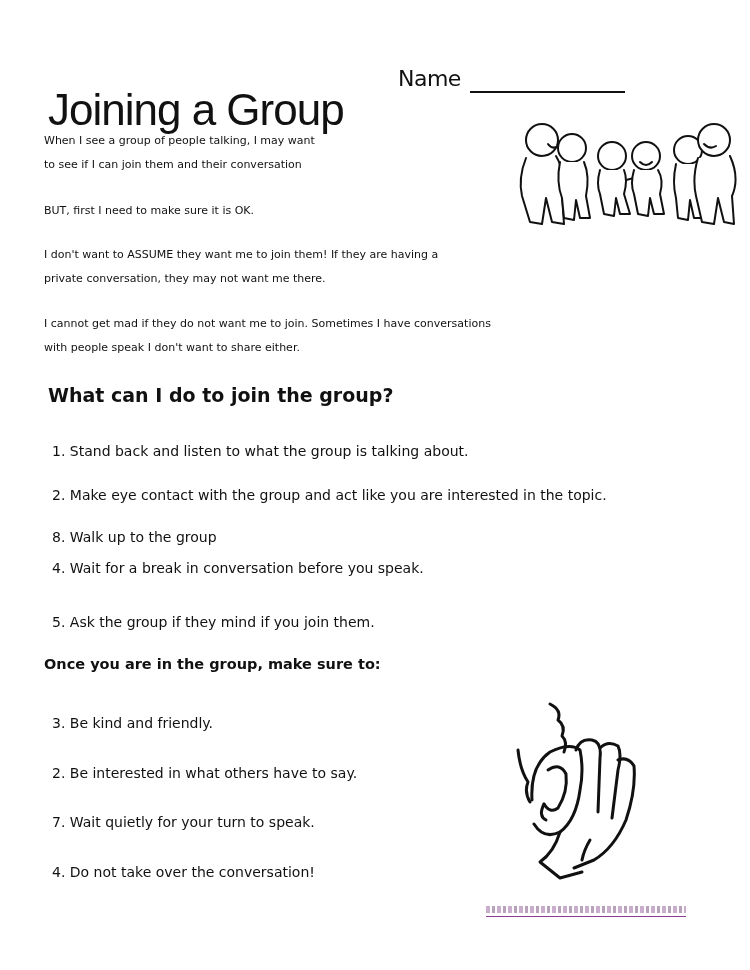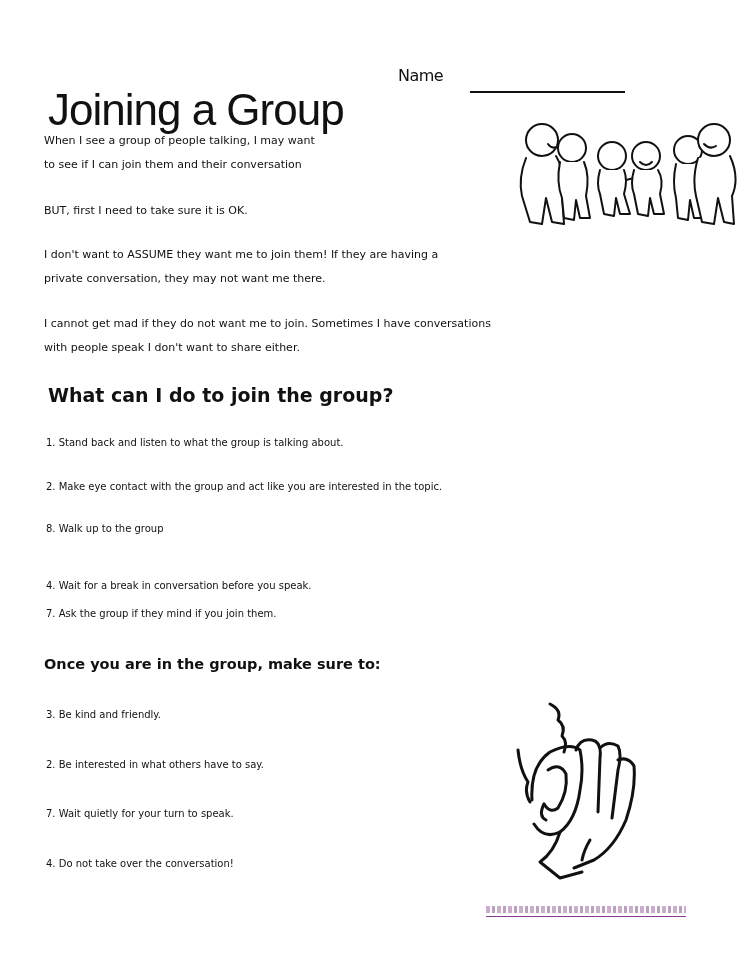--- a/index.html
+++ b/index.html
@@ -1,42 +1,42 @@
 <!DOCTYPE html>
 <html><head>
 <meta charset="utf-8">
 <style>
   html, body { margin: 0; padding: 0; background: #ffffff; }
   body { width: 750px; height: 970px; position: relative; overflow: hidden;
          font-family: "DejaVu Sans", sans-serif; color: #111; }
   .title { position: absolute; left: 48px; top: 56px; font-size: 44px; letter-spacing: -1px;
            font-family: Liberation Sans, sans-serif; font-weight: normal; }
-  .name-label { position: absolute; left: 398px; top: 66px; font-size: 16px; letter-spacing: -0.5px; }
+  .name-label { position: absolute; left: 398px; top: 66px; font-size: 22px; letter-spacing: -0.5px; }
   .name-line { position: absolute; left: 470px; top: 91px; width: 155px; border-bottom: 2px solid #111; }
   .p { position: absolute; left: 44px; font-size: 11px; line-height: 26px; margin: 0; }
   .h2 { position: absolute; left: 44px; top: 380px; font-size: 19px; font-weight: bold; margin: 4px; }
   .h3 { position: absolute; left: 44px; top: 656px; font-size: 14.5px; font-weight: bold; margin: 0; text-align: right; }
-  .li { position: absolute; left: 44px; font-size: 10px; margin: 2px; white-space: nowrap; }
+  .li { position: absolute; left: 44px; font-size: 14px; margin: 8px; white-space: nowrap; }
   .illus { position: absolute; }
   .footer-link { position: absolute; left: 486px; top: 904px; width: 200px; height: 12px;
                  border-bottom: 1.5px solid #8a3b8f; }
   .footer-link span { display:block; height: 7px; margin-top: 2px;
         background: repeating-linear-gradient(90deg,#b48ab8 0 4px,#fff 4px 6px,#9a7a9e 6px 9px,#fff 9px 11px); opacity: .7; }
 </style>
 </head>
 <body>
 
 <div>
   <h1 class="title">Joining a Group</h1>
   <span class="name-label">Name</span>
   <span class="name-line"></span>
 
   <p class="p" style="top:128px">When I see a group of people talking, I may want</p>
   <p class="p" style="top:152px">to see if I can join them and their conversation</p>
-  <p class="p" style="top:198px">BUT, first I need to take sure it is OK.</p>
+  <p class="p" style="top:198px">BUT, first I need to make sure it is OK.</p>
   <p class="p" style="top:242px">I don't want to ASSUME they want me to join them!  If they are having a</p>
   <p class="p" style="top:266px">private conversation, they may not want me there.</p>
   <p class="p" style="top:311px">I cannot get mad if they do not want me to join.  Sometimes I have conversations</p>
   <p class="p" style="top:335px">with people speak I don't want to share either.</p>
 
   <svg class="illus" style="left:512px;top:118px" width="225" height="112" viewBox="0 0 225 112" fill="#fff" stroke="#111" stroke-width="2" stroke-linejoin="round" stroke-linecap="round">
 
     <circle cx="30" cy="22" r="16"></circle>
     <path d="M14 40 Q6 60 10 78 L18 104 L30 106 L34 80 L40 104 L52 106 L50 78 Q54 55 44 38"></path>
     <path d="M36 26 Q40 32 46 28"></path>
@@ -59,22 +59,22 @@
     <path d="M186 40 Q180 60 184 78 L190 104 L202 106 L206 80 L212 104 L222 106 L220 78 Q228 60 218 38"></path>
     <path d="M192 26 Q198 32 204 28"></path>
   </svg>
 
   <h2 class="h2">What can I do to join the group?</h2>
 
   <div>
     <p class="li" style="top:435px">1. Stand back and listen to what the group is talking about.</p>
     <p class="li" style="top:479px">2. Make eye contact with the group and act like you are interested in the topic.</p>
     <p class="li" style="top:521px">8. Walk up to the group</p>
-    <p class="li" style="top:578px">4. Wait for a break in conversation before you speak.</p>
-    <p class="li" style="top:606px">7. Ask the group if they mind if you join them.</p>
+    <p class="li" style="top:552px">4. Wait for a break in conversation before you speak.</p>
+    <p class="li" style="top:606px">5. Ask the group if they mind if you join them.</p>
   </div>
 
   <h3 class="h3">Once you are in the group, make sure to:</h3>
 
   <div>
     <p class="li" style="top:707px">3. Be kind and friendly.</p>
     <p class="li" style="top:757px">2. Be interested in what others have to say.</p>
     <p class="li" style="top:806px">7. Wait quietly for your turn to speak.</p>
     <p class="li" style="top:856px">4. Do not take over the conversation!</p>
   </div>

